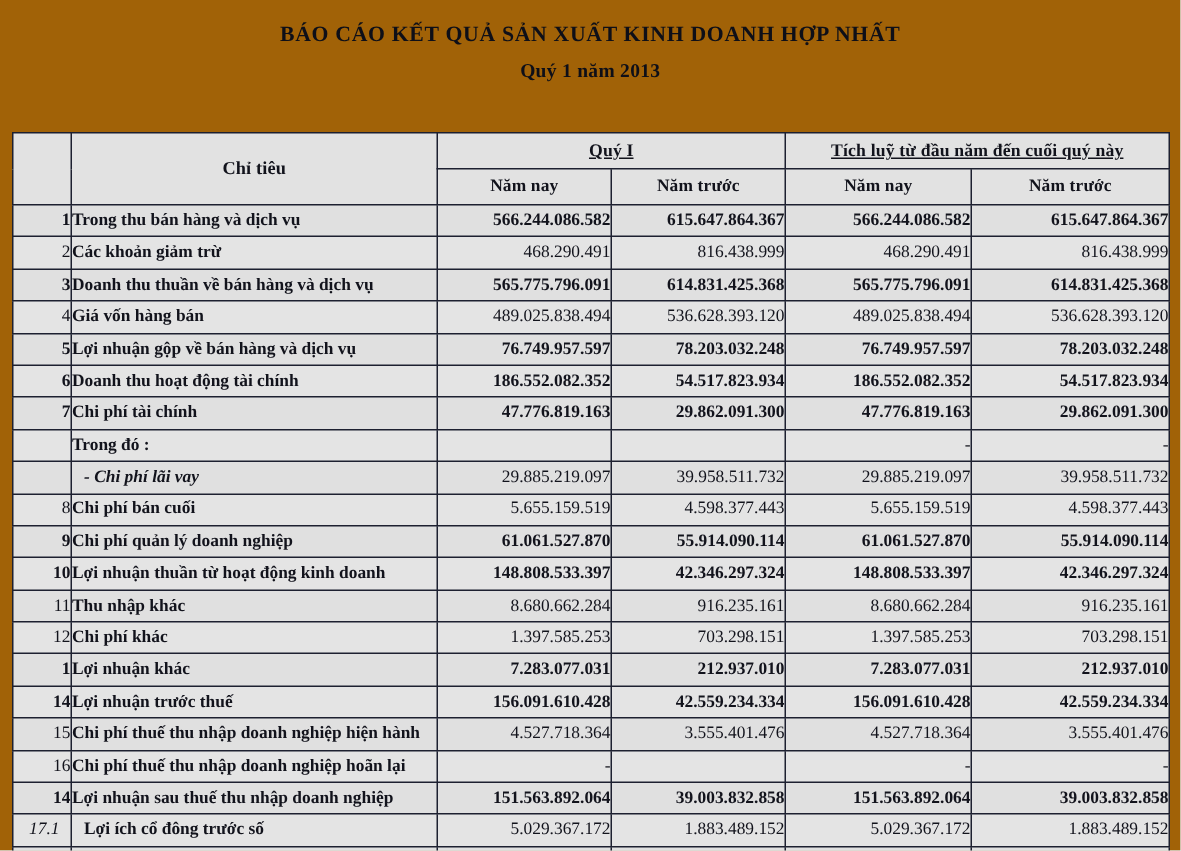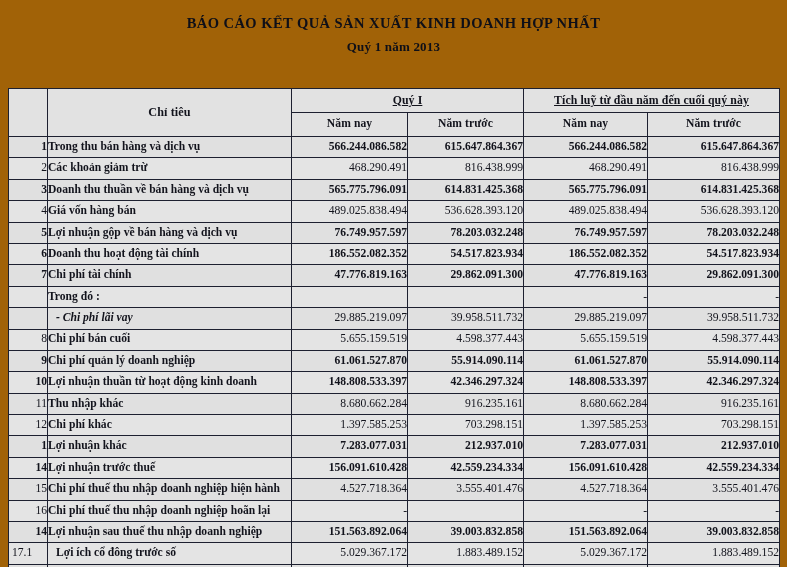--- a/index.html
+++ b/index.html
@@ -102,21 +102,21 @@
     padding: 0 4px 0 2px;
     font-size: 11.7px;
     white-space: nowrap;
   }
   td.idx {
     text-align: right;
     padding: 0 4px 0 2px;
     font-size: 11.7px;
     white-space: nowrap;
   }
-  td.idx.left { text-align: left; padding-left: 3px; }
+  td.idx.left { text-align: center; padding-left: 3px; font-style: italic; }
   td.label {
     text-align: left;
     padding: 0 3px 0 4px;
     font-size: 11.9px;
     white-space: nowrap;
     font-weight: bold;
   }
 
   tr.bold td.idx,
   tr.bold td.label,

